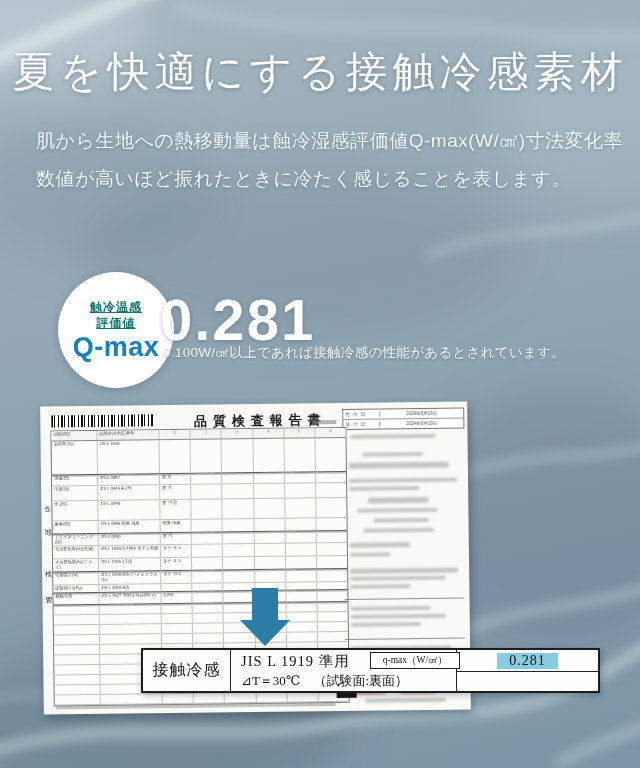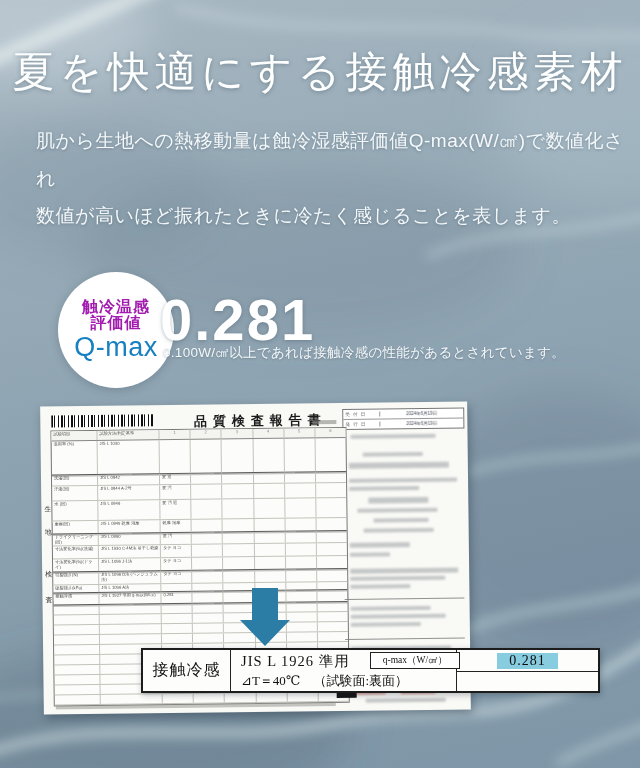--- a/index.html
+++ b/index.html
@@ -13,22 +13,22 @@
     font-family:"Liberation Serif","DejaVu Serif",serif;font-size:42px;font-weight:500;
     letter-spacing:5px;color:#fdfefe;text-shadow:0 1px 4px rgba(60,82,98,.45);white-space:nowrap;}
   .hero-para{position:absolute;left:36px;top:122px;width:590px;z-index:2;
     font-size:19px;line-height:37.5px;color:#f4f8fa;letter-spacing:.5px;
     text-shadow:0 1px 3px rgba(60,82,98,.4);}
 
   
   .qmax-badge{position:absolute;left:58px;top:272px;width:116px;height:116px;border-radius:50%;
     background:#ffffff;z-index:2;display:flex;flex-direction:column;align-items:center;justify-content:center;
     box-shadow:0 2px 8px rgba(40,60,75,.25);text-align:center;}
-  .qmax-badge .b-small{font-size:16px;font-weight:bold;color:#a21caf;line-height:16px;letter-spacing:1px;}
-  .qmax-badge .b-label{font-size:27px;font-weight:normal;color:#1680c1;line-height:30px;letter-spacing:.5px;margin-top:1px;}
+  .qmax-badge .b-small{font-size:12px;font-weight:bold;color:#0f766e;line-height:16px;letter-spacing:1px;text-decoration:underline;}
+  .qmax-badge .b-label{font-size:27px;font-weight:bold;color:#1680c1;line-height:30px;letter-spacing:.5px;margin-top:1px;}
   .qmax-value{position:absolute;left:160px;top:286px;z-index:2;font-size:58px;font-weight:600;
     color:#ffffff;letter-spacing:2px;text-shadow:0 1px 4px rgba(60,82,98,.4);}
   .qmax-note{position:absolute;left:163px;top:344px;z-index:2;font-size:13.5px;color:#f4f8fa;
     letter-spacing:.3px;text-shadow:0 1px 2px rgba(60,82,98,.4);}
 
   
   .sheet{position:absolute;left:42px;top:404px;width:427px;height:308px;z-index:1;
     background:#f9f9f6;transform:rotate(-.7deg);box-shadow:2px 4px 10px rgba(20,35,48,.35);}
   .barcode{position:absolute;left:11px;top:9px;width:102px;height:12px;
     background:repeating-linear-gradient(90deg,#111 0 2px,#fff 2px 3px,#111 3px 4px,#fff 4px 7px,#111 7px 8px,#fff 8px 10px);}
@@ -118,21 +118,21 @@
       <path d="M470,472 C540,450 590,462 660,444" stroke="rgba(214,244,232,0.38)" stroke-width="7"></path>
       <path d="M440,642 C520,600 580,612 660,584" stroke="rgba(215,240,238,0.40)" stroke-width="8"></path>
       <path d="M-20,755 C100,713 220,747 330,724 C430,705 470,722 540,700 C590,684 620,662 660,638" stroke="rgba(236,248,245,0.50)" stroke-width="9"></path>
       <path d="M-20,700 C60,688 120,702 180,690" stroke="rgba(220,238,240,0.25)" stroke-width="6"></path>
       <path d="M560,762 C600,742 630,732 660,722" stroke="rgba(230,245,243,0.35)" stroke-width="8"></path>
     </g>
   </svg>
 
   <div class="hero-title">夏を快適にする接触冷感素材</div>
   <div class="hero-para">
-    <div>肌から生地への熱移動量は蝕冷湿感評価値Q-max(W/㎠)で数値化され</div>
+    <div>肌から生地への熱移動量は蝕冷湿感評価値Q-max(W/㎠)寸法変化率</div>
     <div>数値が高いほど振れたときに冷たく感じることを表します。</div>
   </div>
 
   <div class="qmax-badge">
     <span class="b-small">触冷温感</span>
     <span class="b-small">評価値</span>
     <span class="b-label">Q-max</span>
   </div>
   <div class="qmax-value">0.281</div>
   <div class="qmax-note">0.100W/㎠以上であれば接触冷感の性能があるとされています。</div>
@@ -409,22 +409,22 @@
     </div>
 
   <div class="down-arrow">
     <div class="stem"></div>
     <div class="head"></div>
   </div>
 
   <div class="callout">
     <div class="co-item">接触冷感</div>
     <div class="co-mid">
-      <div class="co-line1">JIS L 1926 準用</div>
-      <div class="co-line2">⊿T＝40℃　（試験面:裏面）</div>
+      <div class="co-line1">JIS L 1919 準用</div>
+      <div class="co-line2">⊿T＝30℃　（試験面:裏面）</div>
     </div>
     <div class="co-unitbox">q-max（W/㎠）</div>
     <div class="co-right">
       <div class="co-valrow">
         <span class="co-valhl">0.281</span>
       </div>
       <div class="co-empty"></div>
     </div>
   </div>
 

